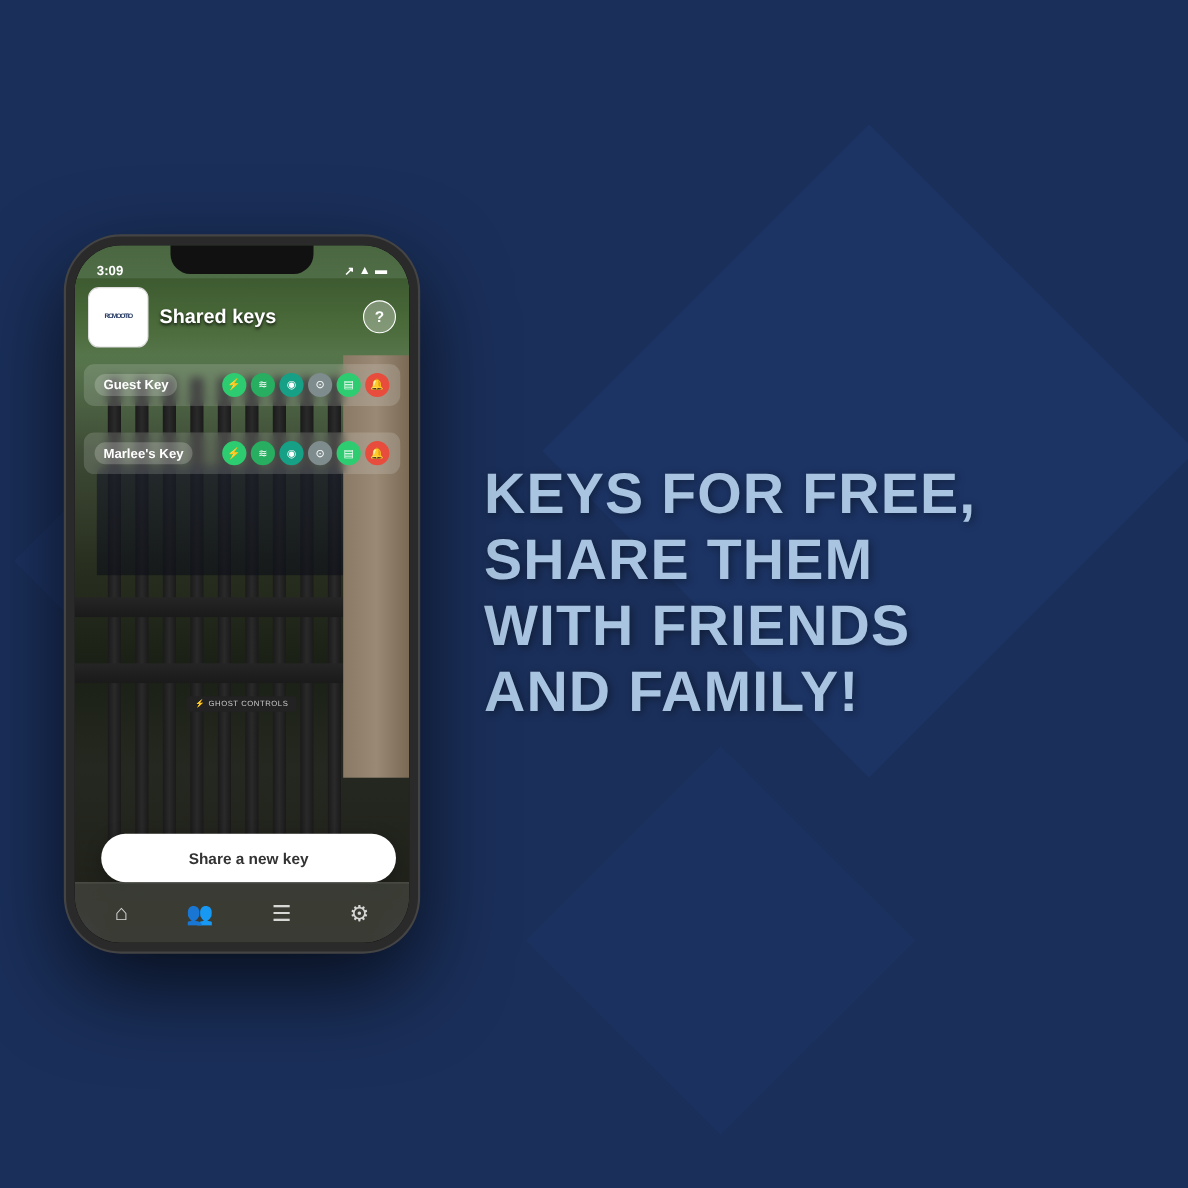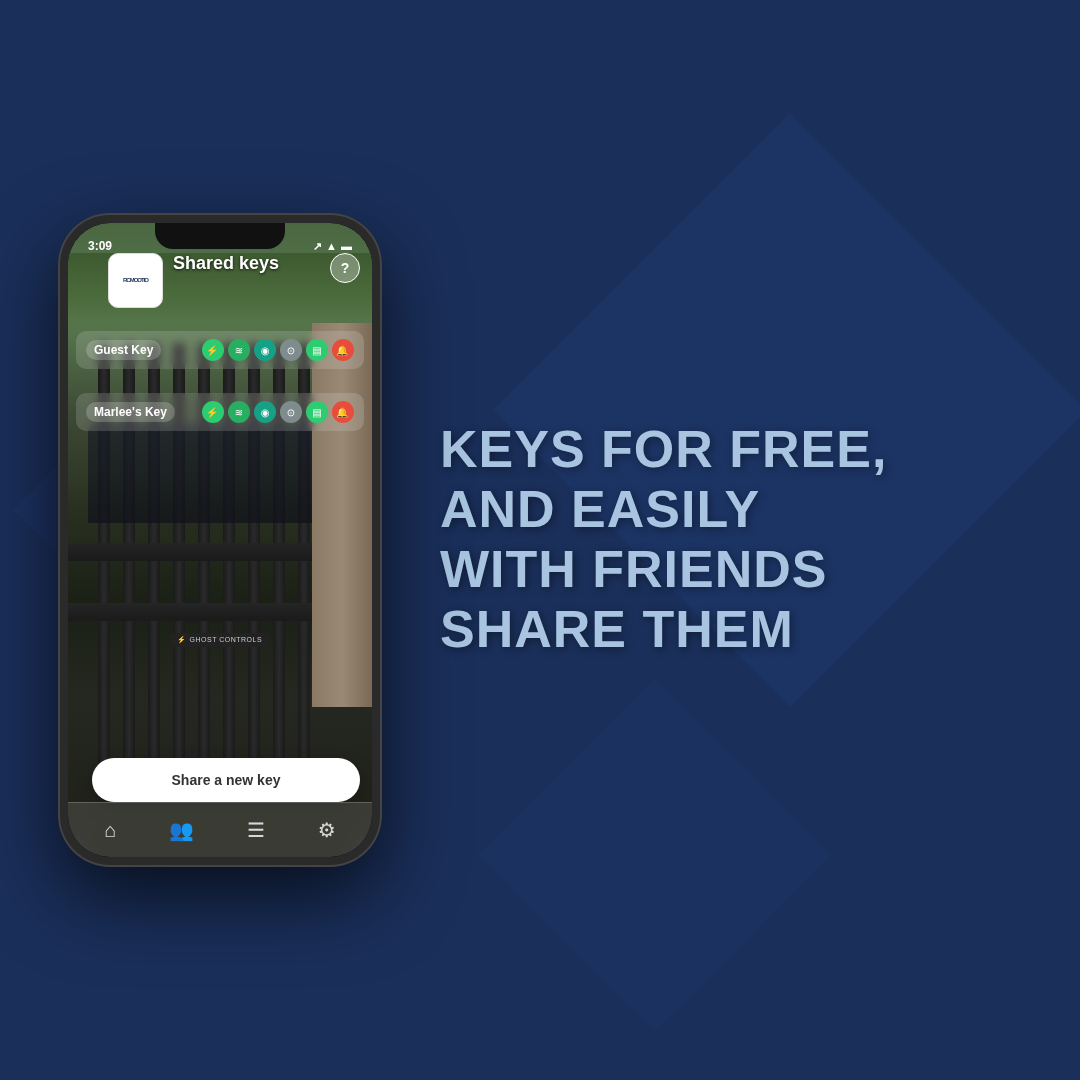--- a/index.html
+++ b/index.html
@@ -171,24 +171,23 @@
 
     
     .app-header {
       position: absolute;
       top: 30px;
       left: 0;
       right: 0;
       height: 70px;
       z-index: 15;
       display: flex;
-      align-items: flex-start;
+      align-items: center;
       padding: 0 12px;
       gap: 10px;
-      margin-left: 28px;
     }
 
     .app-logo {
       width: 55px;
       height: 55px;
       background: white;
       border-radius: 10px;
       display: flex;
       align-items: center;
       justify-content: center;
@@ -494,19 +493,19 @@
           <div class="nav-icon">⚙</div>
         </div>
 
       </div>
     </div>
   </div>
 
   <div class="right-text">
     <div class="promo-text">
       <div>KEYS FOR FREE,</div>
-      <div>AND EASILY</div>
+      <div>SHARE THEM</div>
       <div>WITH FRIENDS</div>
-      <div>SHARE THEM</div>
+      <div>AND FAMILY!</div>
     </div>
   </div>
 
 </div>
 
 </body></html>

